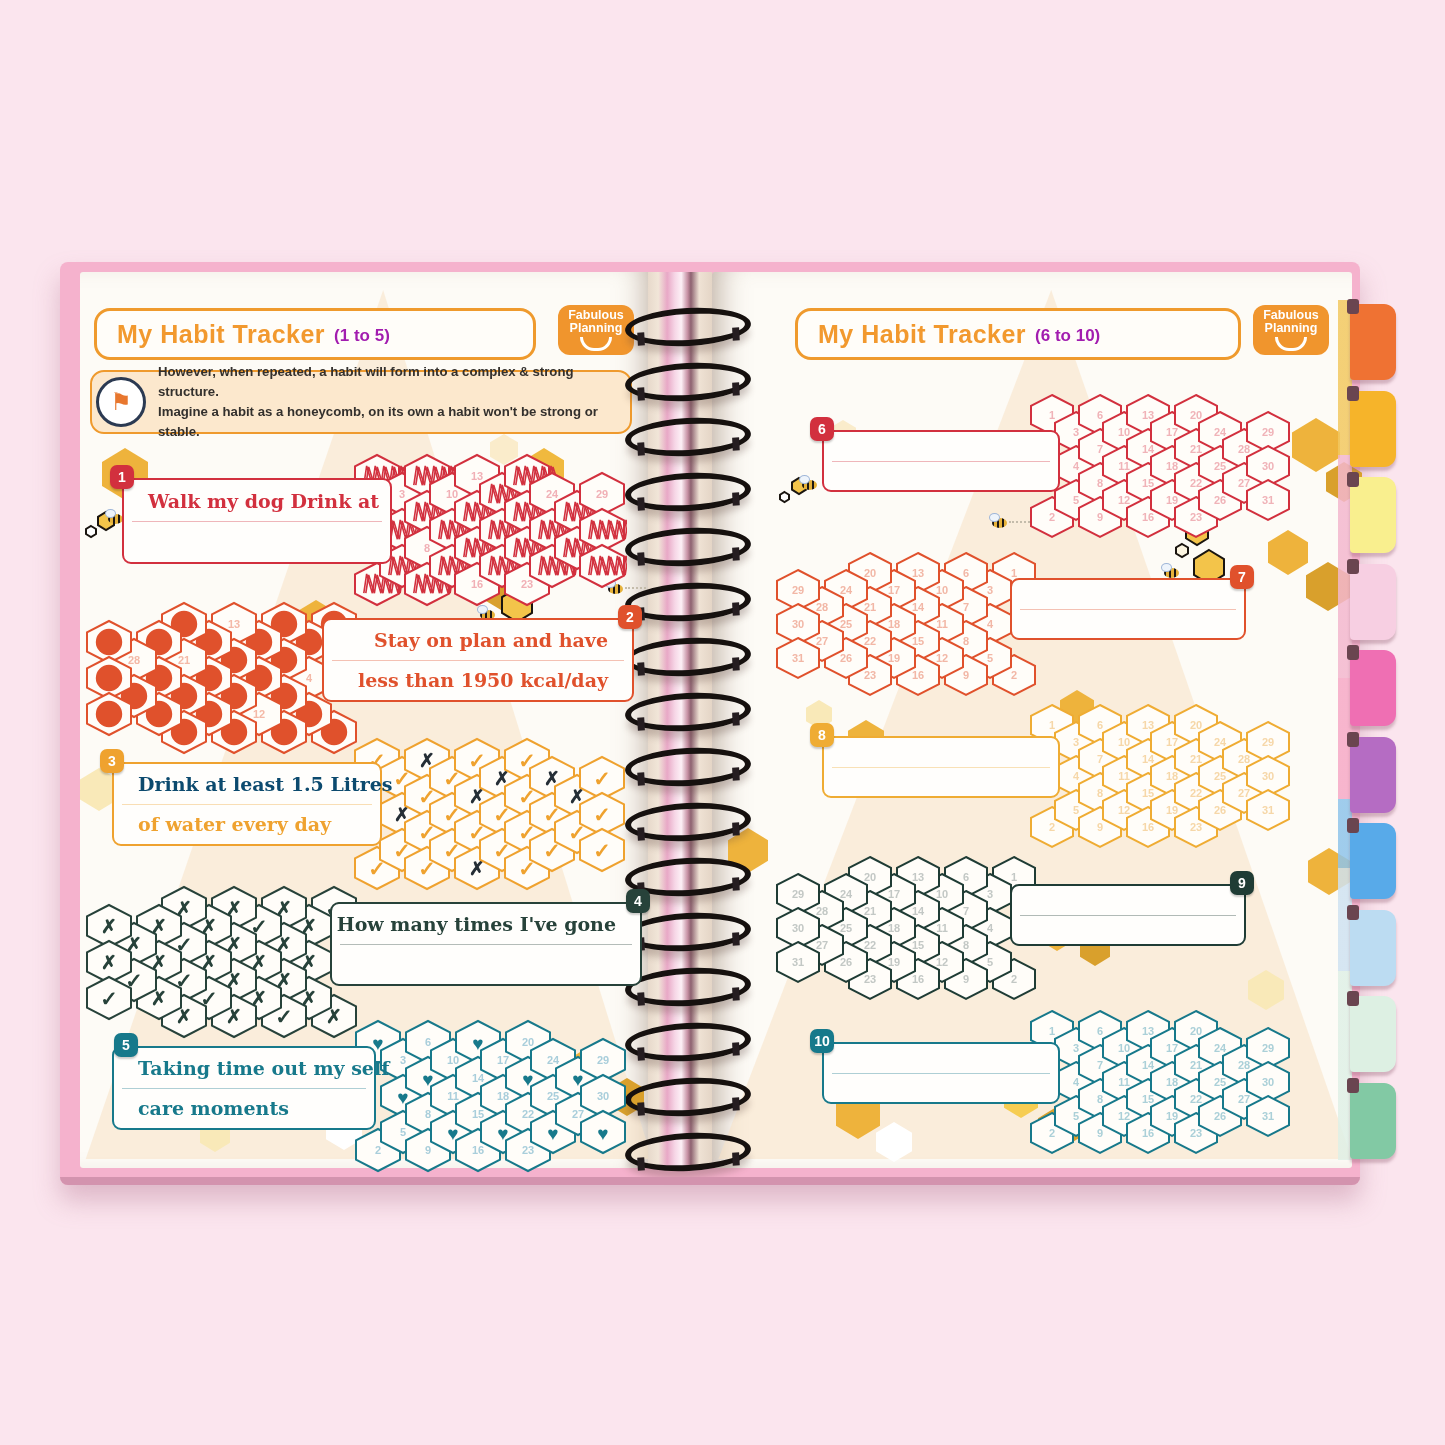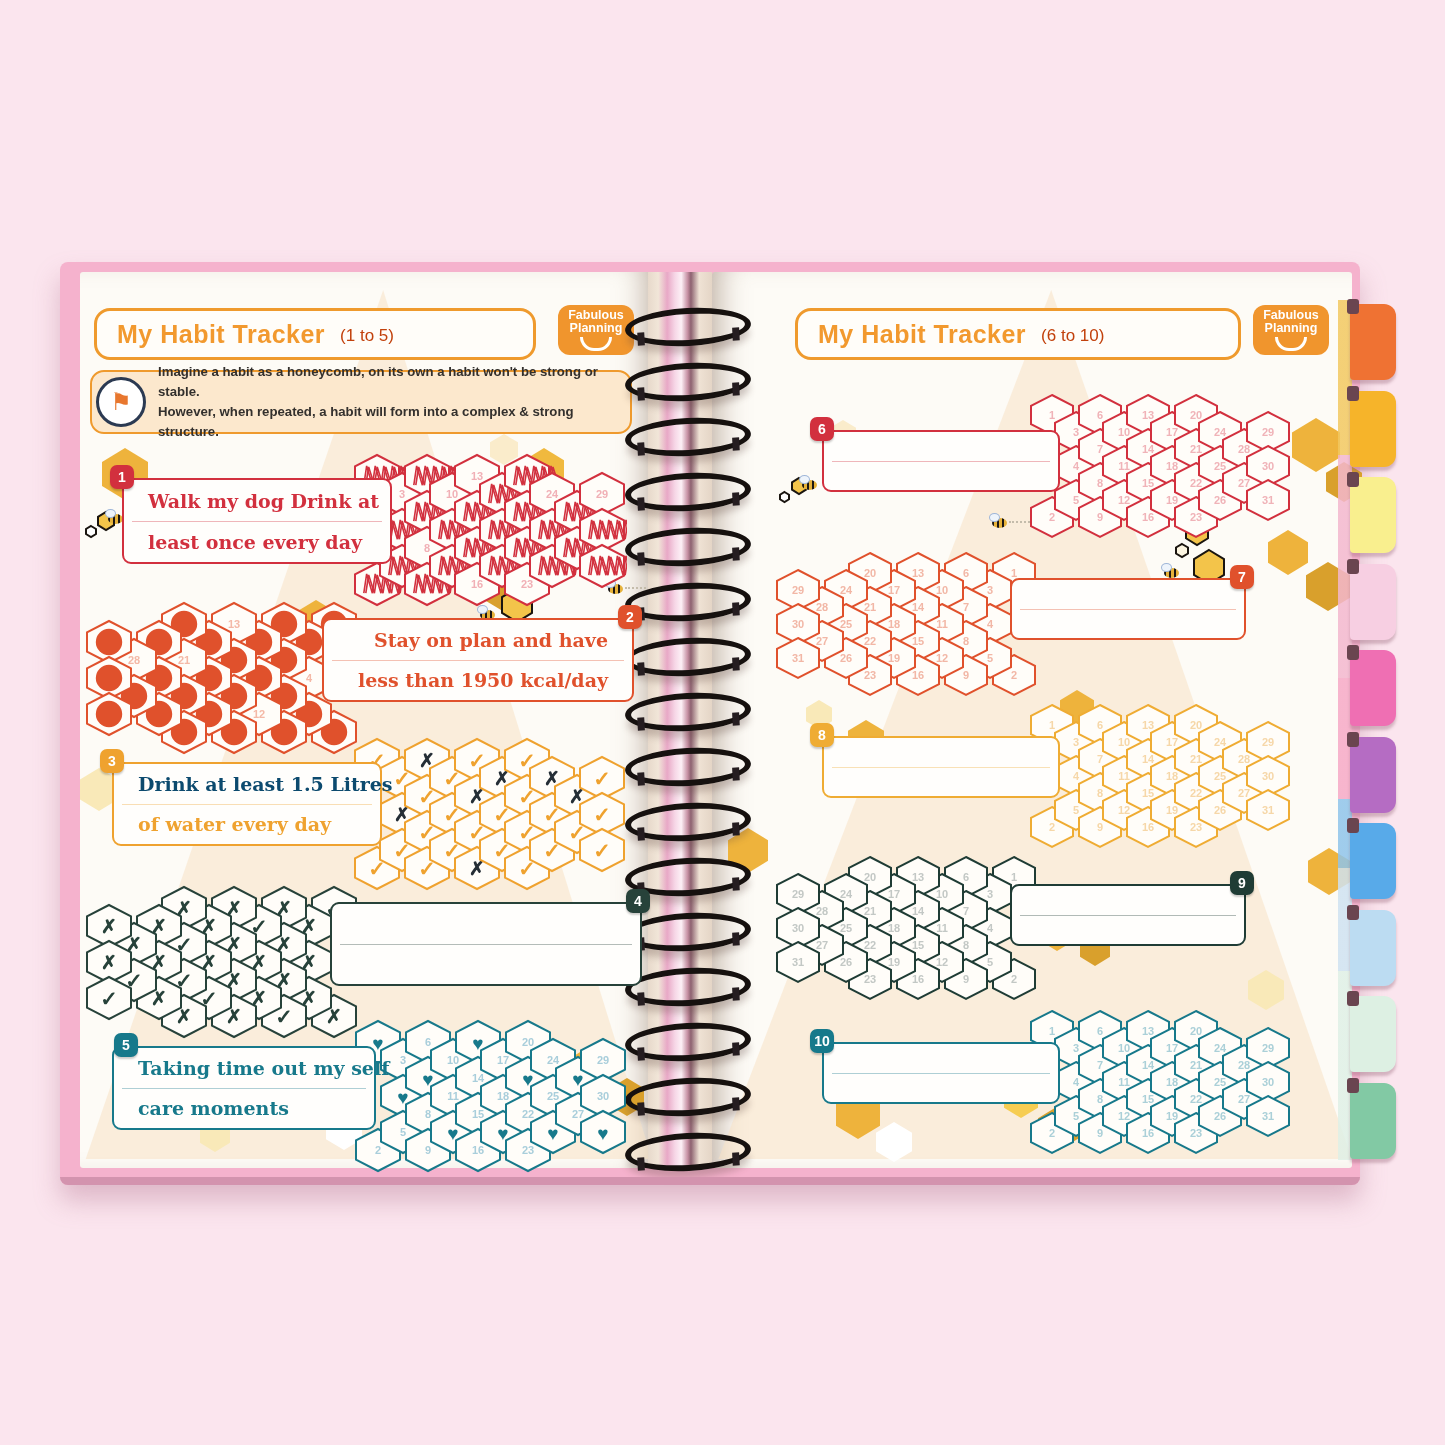--- a/index.html
+++ b/index.html
@@ -38,21 +38,21 @@
   }
   .coil:before,.coil:after{content:'';position:absolute;width:7px;height:13px;background:#251d20;top:16px;}
   .coil:before{left:6px;}
   .coil:after{right:6px;}
   
   .hdrbox{
     position:absolute;height:52px;border:3px solid #ef9a2d;border-radius:16px;
     background:#fffdf9;display:flex;align-items:center;padding-left:20px;box-sizing:border-box;
   }
   .hdr-title{color:#f2992e;font-weight:bold;font-size:25px;letter-spacing:.5px;}
-  .hdr-range{color:#c2410c;font-weight:normal;font-size:17px;margin-left:15px;padding-top:3px;}
+  .hdr-range{color:#a21caf;font-weight:bold;font-size:17px;margin-left:9px;padding-top:3px;}
   .logo{
     position:absolute;width:76px;height:50px;background:#f0952d;border-radius:12px;
     color:#fff;font-weight:bold;font-size:12.5px;line-height:1.05;
     display:flex;flex-direction:column;align-items:center;justify-content:center;
   }
   .logo .smile{width:26px;height:11px;border:3px solid #fff;border-top:none;border-radius:0 0 26px 26px;margin-top:2px;}
   
   .infobox{
     position:absolute;height:64px;background:#fce8cd;border:2.5px solid #ef9a2d;border-radius:14px;
     box-sizing:border-box;display:flex;align-items:center;
@@ -105,22 +105,22 @@
       <span class="hdr-range">(1 to 5)</span>
     </div>
     <div class="logo" style="left:478px;top:33px;">
       <span>Fabulous</span>
       <span>Planning</span>
       <span class="smile"></span>
     </div>
     <div class="infobox" style="left:10px;top:98px;width:542px;">
       <div class="info-icn">⚑</div>
       <div class="info-txt">
+        <div>However, when repeated, a habit will form into a complex &amp; strong structure.</div>
         <div>Imagine a habit as a honeycomb, on its own a habit won't be strong or stable.</div>
-        <div>However, when repeated, a habit will form into a complex &amp; strong structure.</div>
       </div>
     </div>
     <div id="left-decor">
         <div class="dhex" style="left: 22px; top: 176px; width: 46px; height: 52px; background: rgb(238, 179, 60);"></div>
         <div class="dhex" style="left: 60px; top: 206px; width: 30px; height: 34px; background: rgb(246, 205, 82);"></div>
         <div class="dhex" style="left: 444px; top: 176px; width: 40px; height: 45px; background: rgb(240, 185, 62);"></div>
         <div class="dhex" style="left: 410px; top: 162px; width: 28px; height: 31px; background: rgb(250, 236, 203);"></div>
         <div class="dhex" style="left: 214px; top: 328px; width: 44px; height: 49px; background: rgb(238, 179, 60);"></div>
         <div class="dhex" style="left: 246px; top: 356px; width: 34px; height: 38px; background: rgb(217, 160, 44);"></div>
         <div class="dhex" style="left: 186px; top: 356px; width: 30px; height: 34px; background: rgb(249, 233, 184);"></div>
@@ -235,21 +235,20 @@
           <polygon points="247,54 269,65.34 269,84.66 247,96 225,84.66 225,65.34" fill="#fffdf9" stroke="#d2303e" stroke-width="2"></polygon>
           <path d="M 233.8,84.24 L 236.66000000000003,64.92 L 242.38000000000005,84.24 L 245.24000000000007,64.92 L 250.9600000000001,84.24 L 253.8200000000001,64.92 L 259.54000000000013,84.24 L 262.40000000000015,64.92 L 268.1200000000002,84.24 L 270.9800000000002,64.92 L 276.7000000000002,84.24" fill="none" stroke="#d2303e" stroke-width="1.6"></path>
           <path d="M 235.8,84.24 L 238.66000000000003,65.92 L 244.38000000000005,84.24 L 247.24000000000007,65.92 L 252.9600000000001,84.24 L 255.8200000000001,65.92 L 261.54000000000013,84.24 L 264.40000000000015,65.92 L 270.1200000000002,84.24 L 272.9800000000002,65.92 L 278.7000000000002,84.24" fill="none" stroke="#d2303e" stroke-width="1.6"></path>
           <polygon points="247,90 269,101.34 269,120.66 247,132 225,120.66 225,101.34" fill="#fffdf9" stroke="#d2303e" stroke-width="2"></polygon>
           <path d="M 233.8,120.24 L 236.66000000000003,100.92 L 242.38000000000005,120.24 L 245.24000000000007,100.92 L 250.9600000000001,120.24 L 253.8200000000001,100.92 L 259.54000000000013,120.24 L 262.40000000000015,100.92 L 268.1200000000002,120.24 L 270.9800000000002,100.92 L 276.7000000000002,120.24" fill="none" stroke="#d2303e" stroke-width="1.6"></path>
           <path d="M 235.8,120.24 L 238.66000000000003,101.92 L 244.38000000000005,120.24 L 247.24000000000007,101.92 L 252.9600000000001,120.24 L 255.8200000000001,101.92 L 261.54000000000013,120.24 L 264.40000000000015,101.92 L 270.1200000000002,120.24 L 272.9800000000002,101.92 L 278.7000000000002,120.24" fill="none" stroke="#d2303e" stroke-width="1.6"></path>
         </svg>
         <div class="hbox" style="left: 42px; top: 206px; width: 270px; height: 86px; border-color: rgb(210, 48, 62);">
           <div class="hline" style="color: rgb(210, 48, 62); justify-content: flex-start; padding: 0px 8px 0px 24px;">Walk my dog Drink at</div>
           <div class="hrule" style="background: rgb(210, 48, 62);"></div>
-          <div class="hline" style="color: rgb(210, 48, 62); justify-content: flex-start; padding: 0px 8px 0px 24px;">least once every day</div>
         </div>
         <div class="hbadge" style="background: rgb(210, 48, 62); left: 30px; top: 193px;">1</div>
         <svg width="275" height="156" viewBox="-3 -3 275 156" class="hgrid" style="left: 4px; top: 328px;">
           <polygon points="247,0 269,11.34 269,30.66 247,42 225,30.66 225,11.34" fill="#fffdf9" stroke="#e0512c" stroke-width="2"></polygon>
           <circle cx="247" cy="21" r="13.2" fill="#e0512c"></circle>
           <polygon points="247,108 269,119.34 269,138.66 247,150 225,138.66 225,119.34" fill="#fffdf9" stroke="#e0512c" stroke-width="2"></polygon>
           <circle cx="247" cy="129" r="13.2" fill="#e0512c"></circle>
           <polygon points="222,18 244,29.34 244,48.66 222,60 200,48.66 200,29.34" fill="#fffdf9" stroke="#e0512c" stroke-width="2"></polygon>
           <circle cx="222" cy="39" r="13.2" fill="#e0512c"></circle>
           <polygon points="222,54 244,65.34 244,84.66 222,96 200,84.66 200,65.34" fill="#fffdf9" stroke="#e0512c" stroke-width="2"></polygon>
@@ -443,20 +442,21 @@
           <polygon points="47,72 69,83.34 69,102.66 47,114 25,102.66 25,83.34" fill="#fffdf9" stroke="#27423a" stroke-width="2"></polygon>
           <text x="47" y="93" text-anchor="middle" dominant-baseline="central" font-size="21" fill="#27423a" font-family="&quot;Liberation Sans&quot;, sans-serif" font-weight="bold">✓</text>
           <polygon points="22,18 44,29.34 44,48.66 22,60 0,48.66 0,29.34" fill="#fffdf9" stroke="#27423a" stroke-width="2"></polygon>
           <text x="22" y="39" text-anchor="middle" dominant-baseline="central" font-size="19" fill="#27423a" font-family="&quot;Liberation Sans&quot;, sans-serif" font-weight="bold">✗</text>
           <polygon points="22,54 44,65.34 44,84.66 22,96 0,84.66 0,65.34" fill="#fffdf9" stroke="#27423a" stroke-width="2"></polygon>
           <text x="22" y="75" text-anchor="middle" dominant-baseline="central" font-size="19" fill="#27423a" font-family="&quot;Liberation Sans&quot;, sans-serif" font-weight="bold">✗</text>
           <polygon points="22,90 44,101.34 44,120.66 22,132 0,120.66 0,101.34" fill="#fffdf9" stroke="#27423a" stroke-width="2"></polygon>
           <text x="22" y="111" text-anchor="middle" dominant-baseline="central" font-size="21" fill="#27423a" font-family="&quot;Liberation Sans&quot;, sans-serif" font-weight="bold">✓</text>
         </svg>
         <div class="hbox" style="left: 250px; top: 630px; width: 312px; height: 84px; border-color: rgb(39, 66, 58);">
+          <div class="hline" style="color: rgb(39, 66, 58); justify-content: flex-end; padding: 0px 24px 0px 8px;">How many times I've gone</div>
           <div class="hrule" style="background: rgb(39, 66, 58);"></div>
         </div>
         <div class="hbadge" style="background: rgb(39, 66, 58); left: 546px; top: 617px;">4</div>
         <svg width="275" height="156" viewBox="-3 -3 275 156" class="hgrid" style="left: 273px; top: 746px;">
           <polygon points="22,0 44,11.34 44,30.66 22,42 0,30.66 0,11.34" fill="#fffdf9" stroke="#17798b" stroke-width="2"></polygon>
           <text x="22" y="22" text-anchor="middle" dominant-baseline="central" font-size="19" fill="#17798b" font-family="&quot;Liberation Sans&quot;, sans-serif" font-weight="bold">♥</text>
           <polygon points="22,108 44,119.34 44,138.66 22,150 0,138.66 0,119.34" fill="#fffdf9" stroke="#17798b" stroke-width="2"></polygon>
           <text x="22" y="129" text-anchor="middle" dominant-baseline="central" font-size="11" fill="#a9cedb" font-family="&quot;Liberation Sans&quot;, sans-serif" font-weight="bold">2</text>
           <polygon points="47,18 69,29.34 69,48.66 47,60 25,48.66 25,29.34" fill="#fffdf9" stroke="#17798b" stroke-width="2"></polygon>
           <text x="47" y="39" text-anchor="middle" dominant-baseline="central" font-size="11" fill="#a9cedb" font-family="&quot;Liberation Sans&quot;, sans-serif" font-weight="bold">3</text>

